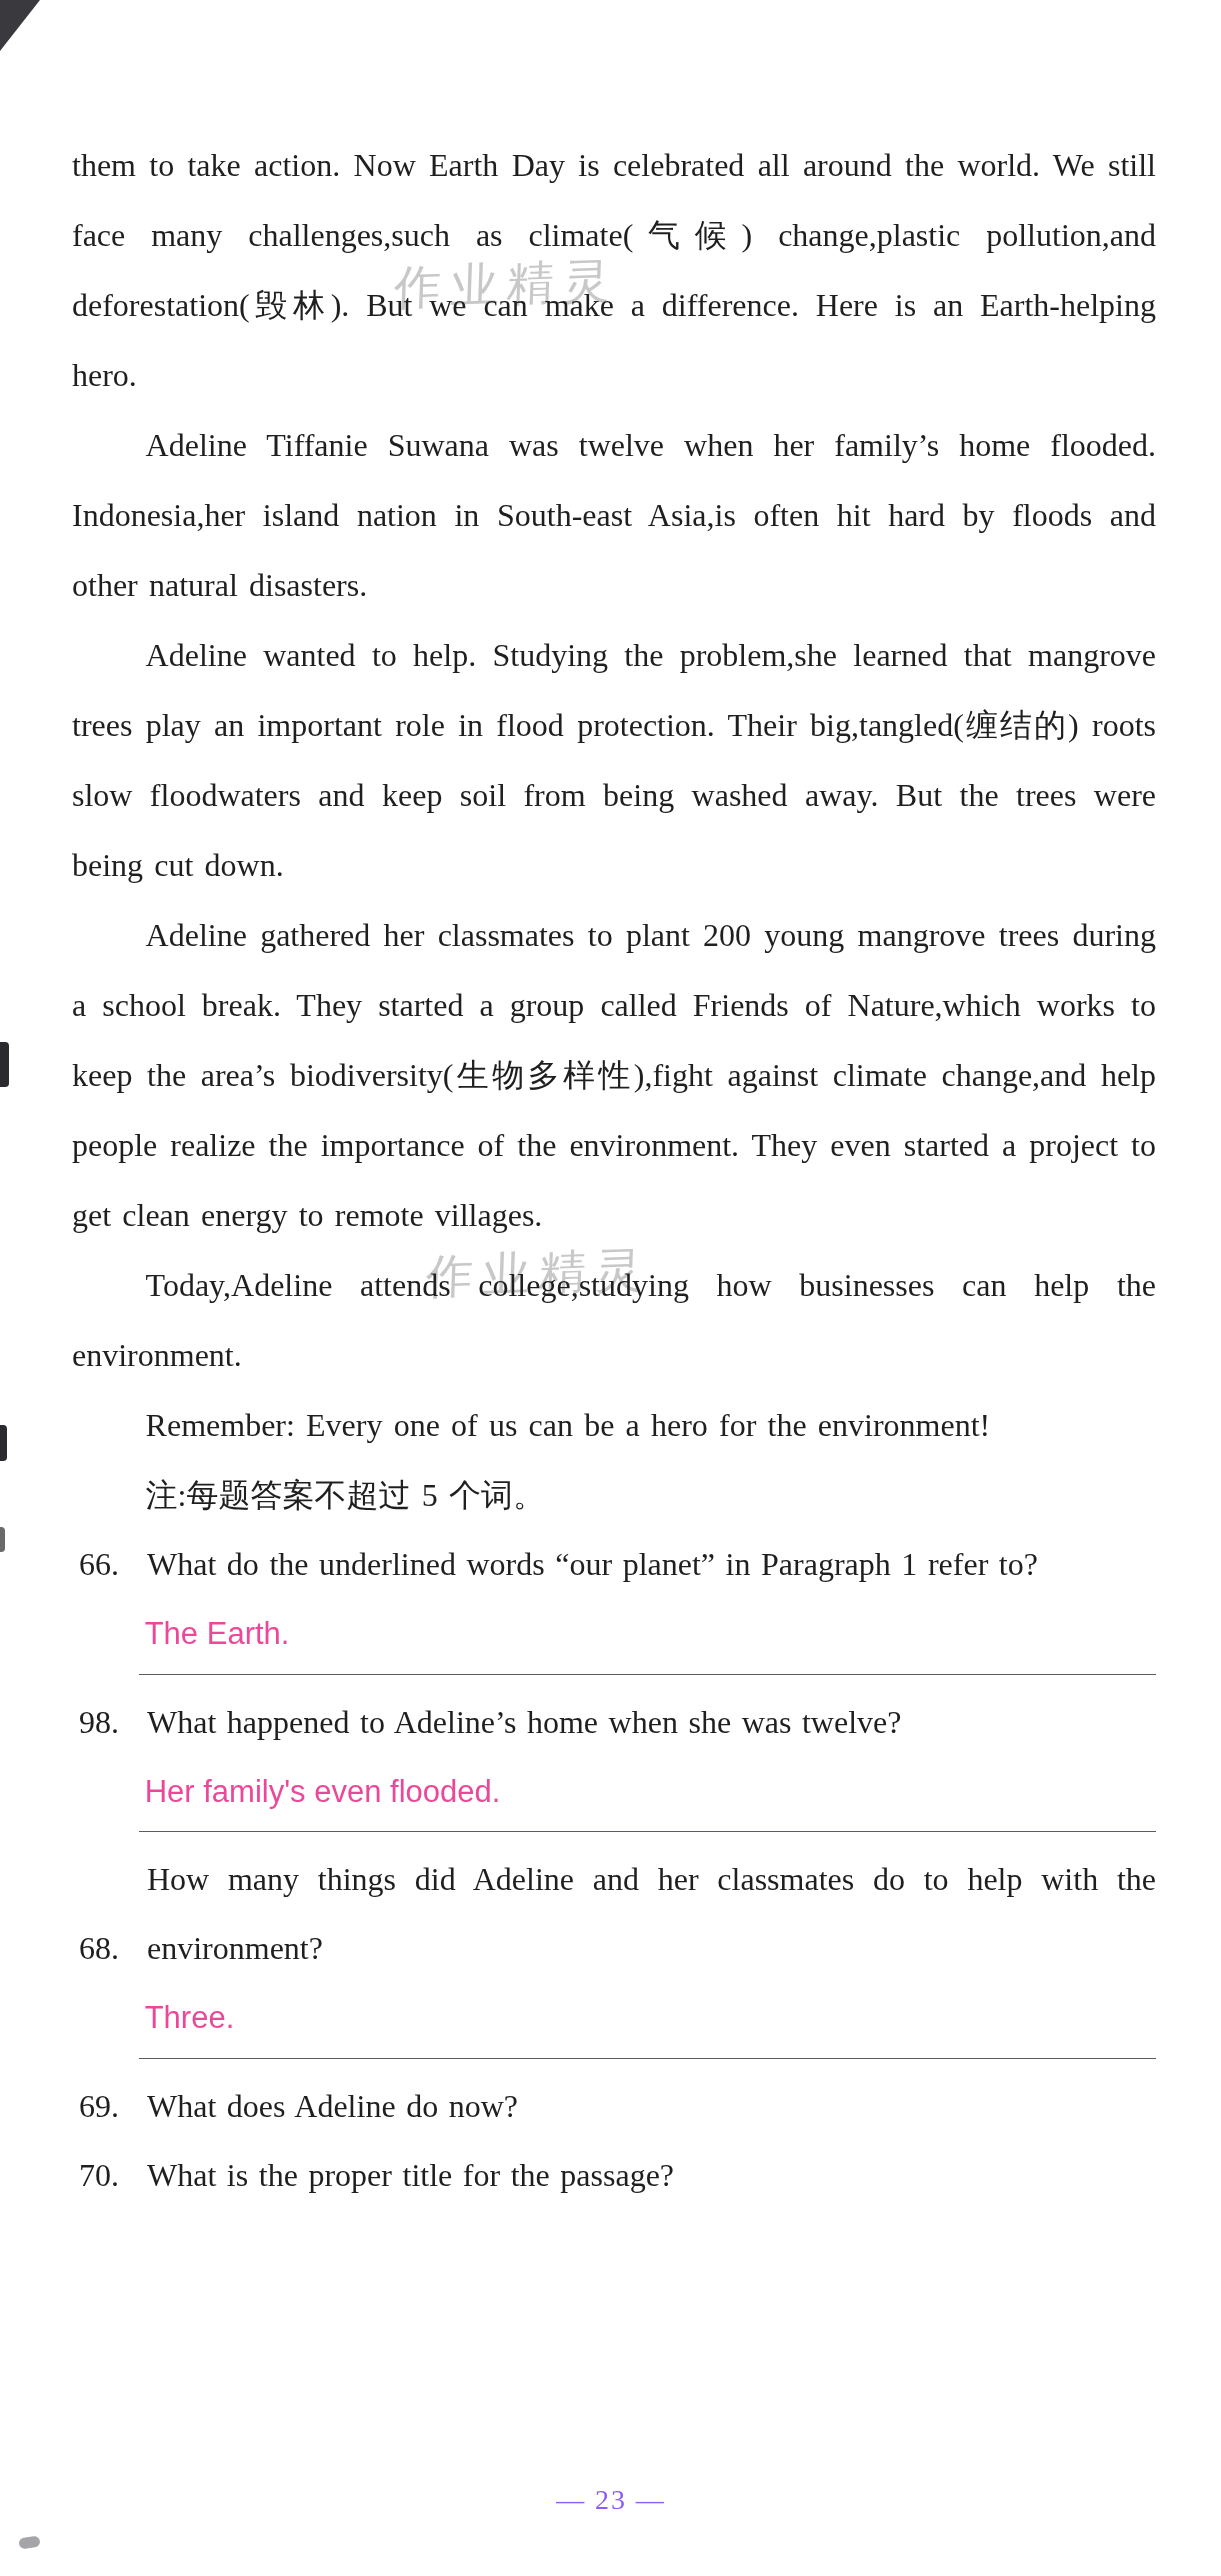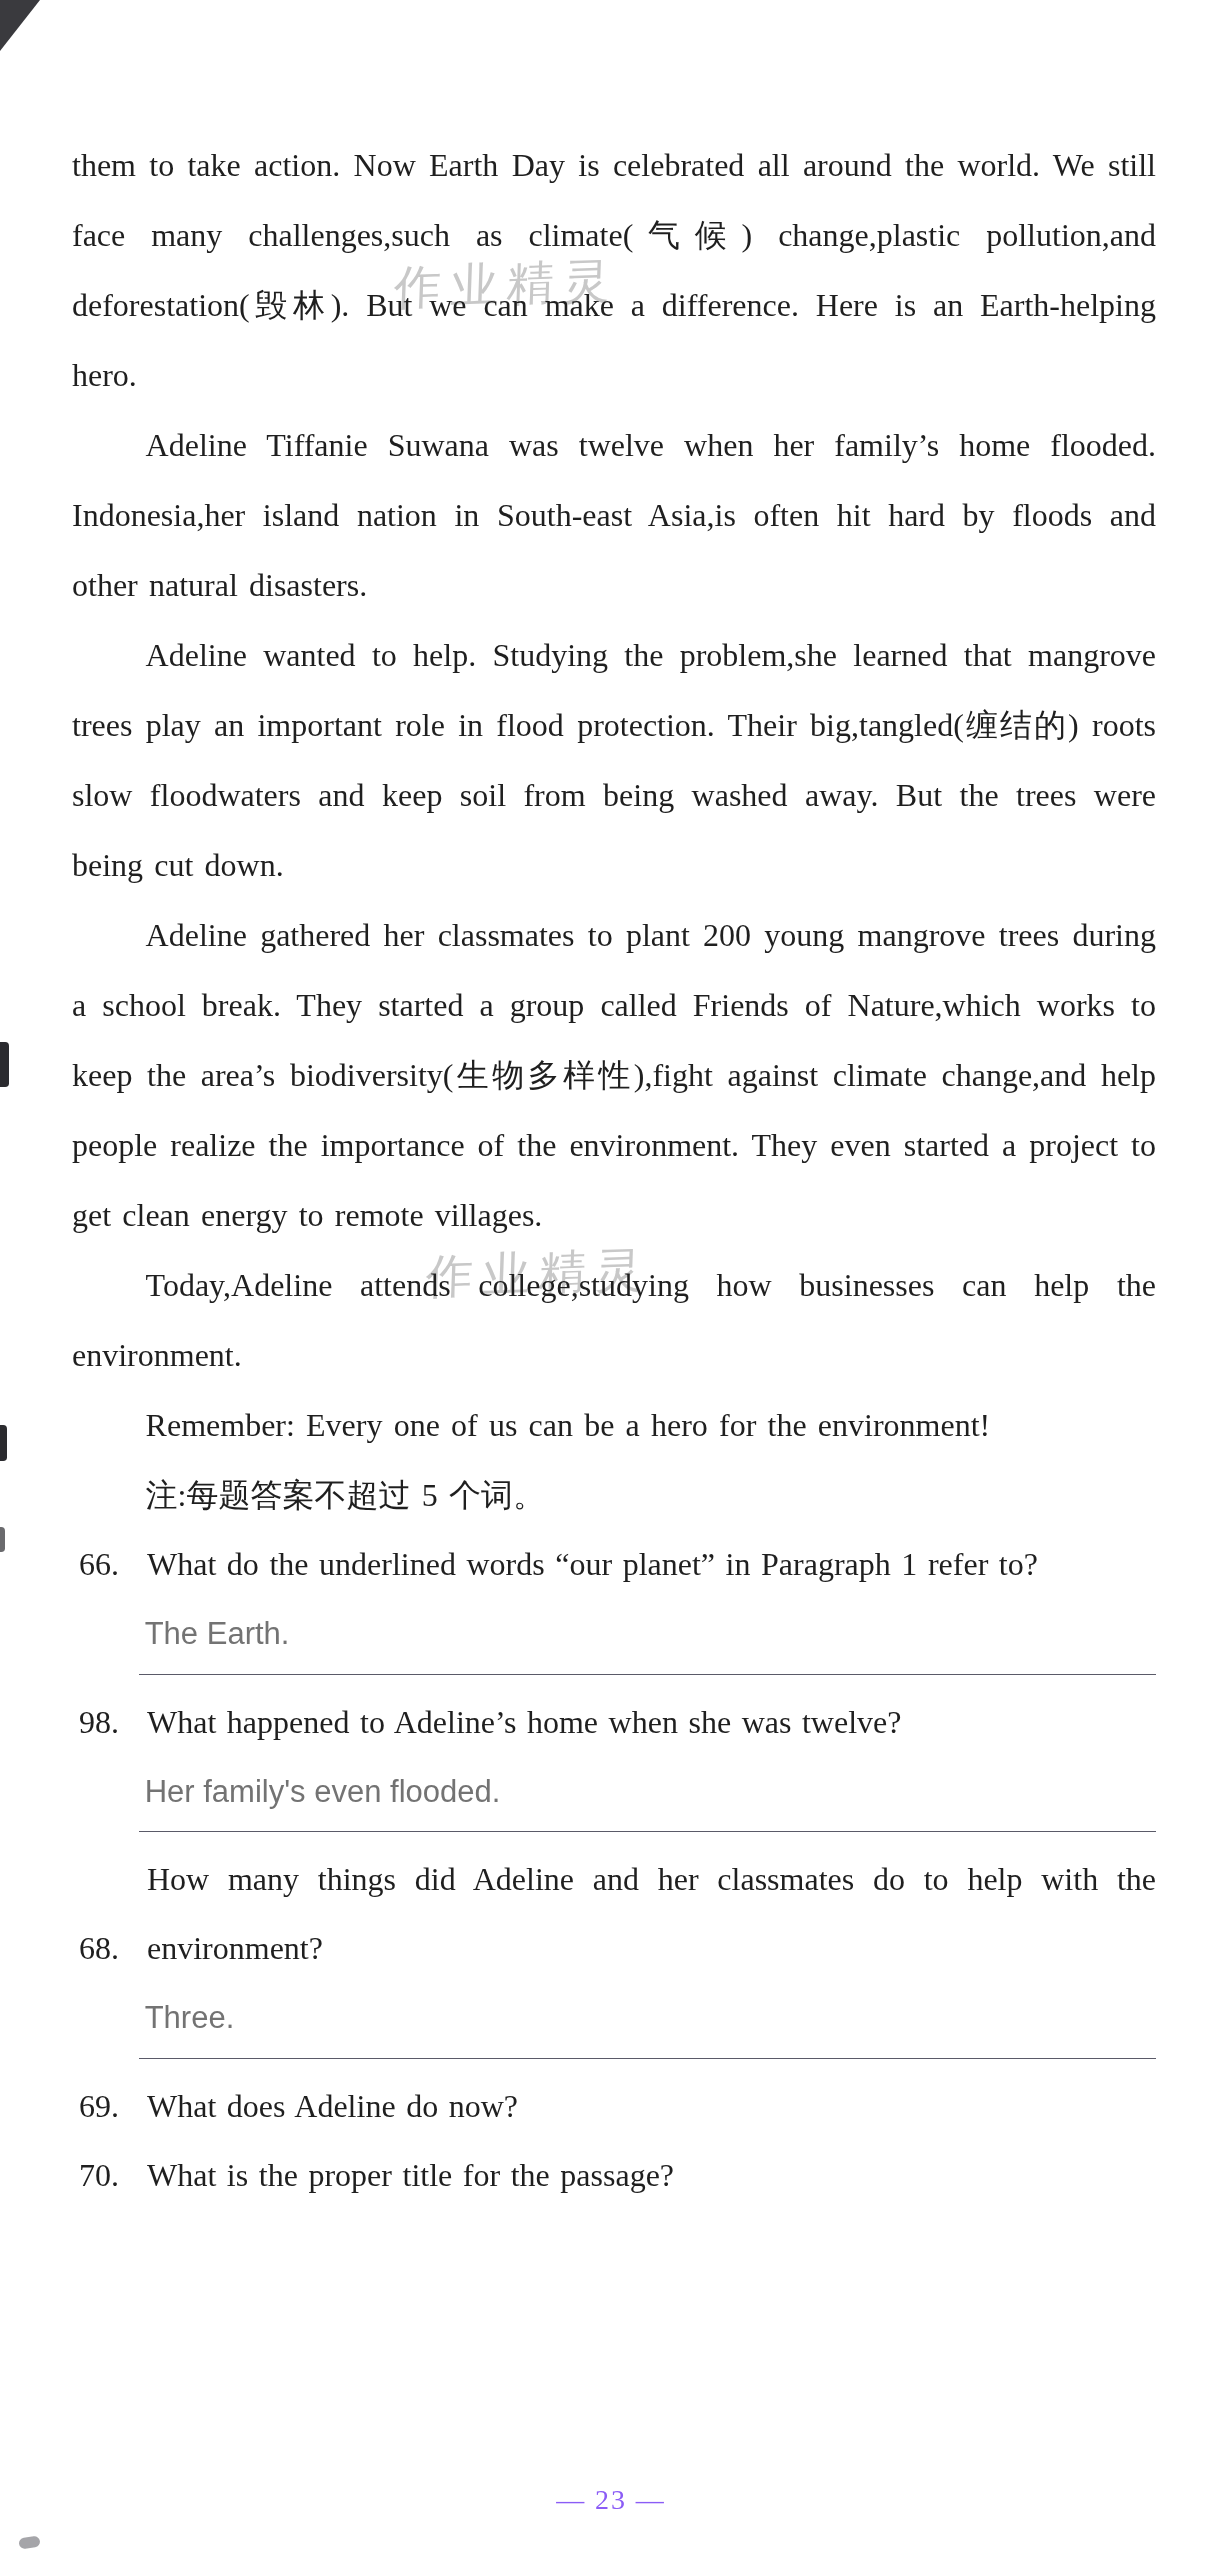--- a/index.html
+++ b/index.html
@@ -77,21 +77,21 @@
   .q-num { width: 68px; flex: 0 0 auto; }
   .q-text { flex: 1 1 auto; text-align: justify; word-spacing: 0.08em; }
   .answer-row {
     margin-left: 60px;
     margin-top: 0px;
     margin-bottom: 13px;
     padding: 0 0 5.7px 5.7px;
     border-bottom: 1.9px solid #5a5a68;
   }
   .answer {
-    color: #737373;
+    color: #ec4899;
     font-family: "Liberation Sans", "DejaVu Sans", sans-serif;
     font-size: 31px;
   }
 
   
   .page-number {
     position: absolute;
     left: 0; right: 0;
     bottom: 60px;
     text-align: center;

